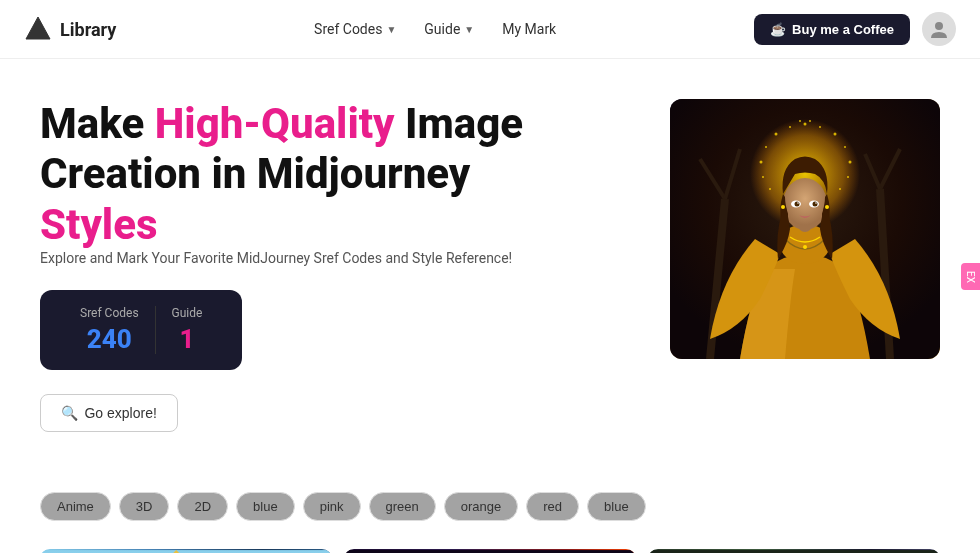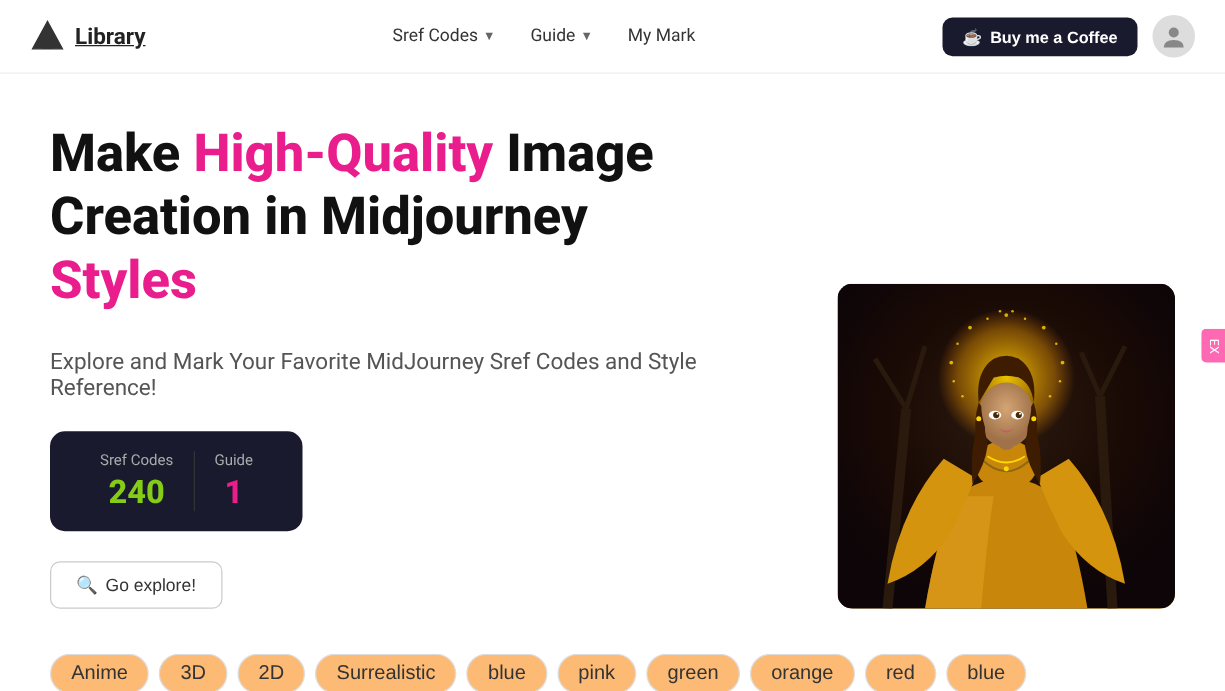--- a/index.html
+++ b/index.html
@@ -6,54 +6,54 @@
     body { font-family: -apple-system, BlinkMacSystemFont, 'Segoe UI', Roboto, sans-serif; background: #fff; width: 980px; min-height: 553px; overflow-x: hidden; }
 
     
     .navbar {
       display: flex; align-items: center; justify-content: space-between;
       padding: 12px 24px; border-bottom: 1px solid #eee; background: #fff;
       position: sticky; top: 0; z-index: 100;
     }
     .navbar-left { display: flex; align-items: center; gap: 8px; }
     .navbar-logo { width: 28px; height: 28px; }
-    .navbar-brand { font-size: 18px; font-weight: 700; color: #222; text-decoration: underline; }
+    .navbar-brand { font-size: 18px; font-weight: 700; color: #222; }
     .navbar-center { display: flex; align-items: center; gap: 28px; }
     .nav-item { display: flex; align-items: center; gap: 4px; font-size: 14px; color: #333; cursor: pointer; }
     .chevron { font-size: 10px; color: #666; }
     .navbar-right { display: flex; align-items: center; gap: 12px; }
     .buy-coffee-btn {
       display: flex; align-items: center; gap: 6px;
       background: #1a1a2e; color: #fff; border: none; border-radius: 8px;
       padding: 8px 16px; font-size: 13px; font-weight: 600; cursor: pointer;
     }
     .avatar-circle {
       width: 34px; height: 34px; border-radius: 50%; background: #ddd;
       display: flex; align-items: center; justify-content: center;
       overflow: hidden; cursor: pointer;
     }
 
     
     .hero {
-      display: flex; align-items: flex-end; justify-content: space-between;
+      display: flex; align-items: flex-start; justify-content: space-between;
       padding: 40px 40px 20px 40px; max-width: 980px;
     }
     .hero-content { flex: 1; max-width: 520px; }
     .hero-title { font-size: 42px; font-weight: 800; line-height: 1.2; color: #111; }
     .hero-title .highlight { color: #e91e8c; }
-    .hero-subtitle { font-size: 18px; color: #555; margin-top: 29px; margin-bottom: 24px; }
+    .hero-subtitle { font-size: 14px; color: #555; margin-top: 0; margin-bottom: 24px; }
     .stats-box {
       display: flex; align-items: center; gap: 0;
       background: #1a1a2e; border-radius: 12px;
       padding: 16px 24px; width: fit-content; margin-bottom: 24px;
     }
     .stat-item { text-align: center; padding: 0 16px; border-right: 1px solid #333; }
     .stat-item:last-child { border-right: none; }
     .stat-label { font-size: 12px; color: #aaa; margin-bottom: 4px; }
-    .stat-value { font-size: 26px; font-weight: 800; color: #84cc16; }
+    .stat-value { font-size: 26px; font-weight: 800; color: #3b82f6; }
     .stat-value.guide { color: #e91e8c; }
     .explore-btn {
       display: flex; align-items: center; gap: 6px;
       border: 1.5px solid #ccc; border-radius: 8px;
       background: #fff; padding: 10px 20px; font-size: 14px;
       color: #333; cursor: pointer; font-weight: 500;
     }
 
     .hero-image {
       width: 270px; height: 260px; border-radius: 12px; overflow: hidden;
@@ -65,22 +65,22 @@
       display: flex; align-items: center; justify-content: center;
       position: relative; overflow: hidden;
     }
 
     
     .filter-section { padding: 16px 40px; }
     .filter-tags { display: flex; gap: 8px; overflow-x: auto; scrollbar-width: none; }
     .filter-tags::-webkit-scrollbar { display: none; }
     .filter-tag {
       border: 1.5px solid #ddd; border-radius: 20px;
-      padding: 6px 16px; font-size: 16px; color: #333;
-      white-space: nowrap; cursor: pointer; background: #fdba74;
+      padding: 6px 16px; font-size: 13px; color: #333;
+      white-space: nowrap; cursor: pointer; background: #a3a3a3; margin-top: 24px;
     }
 
     
     .image-grid { display: flex; gap: 12px; padding: 12px 40px; }
     .grid-item {
       flex: 1; height: 80px; border-radius: 10px; overflow: hidden;
     }
     .grid-bg-1 { background: linear-gradient(135deg, #87ceeb 0%, #4682b4 30%, #1a3a5c 60%, #2c5f8a 80%, #e8d5a0 100%); }
     .grid-bg-2 { background: linear-gradient(135deg, #1a0a2e 0%, #2d1b4e 30%, #8b1a1a 60%, #ff4500 80%, #ffa500 100%); }
     .grid-bg-3 { background: linear-gradient(135deg, #2a3a2a 0%, #3d5a3d 30%, #1a1a2e 60%, #4a4a6a 80%, #6a6a8a 100%); }
@@ -253,23 +253,20 @@
     <button class="filter-tag">
       <span>Anime</span>
     </button>
     <button class="filter-tag">
       <span>3D</span>
     </button>
     <button class="filter-tag">
       <span>2D</span>
     </button>
     <button class="filter-tag">
-      <span>Surrealistic</span>
-    </button>
-    <button class="filter-tag">
       <span>blue</span>
     </button>
     <button class="filter-tag">
       <span>pink</span>
     </button>
     <button class="filter-tag">
       <span>green</span>
     </button>
     <button class="filter-tag">
       <span>orange</span>

